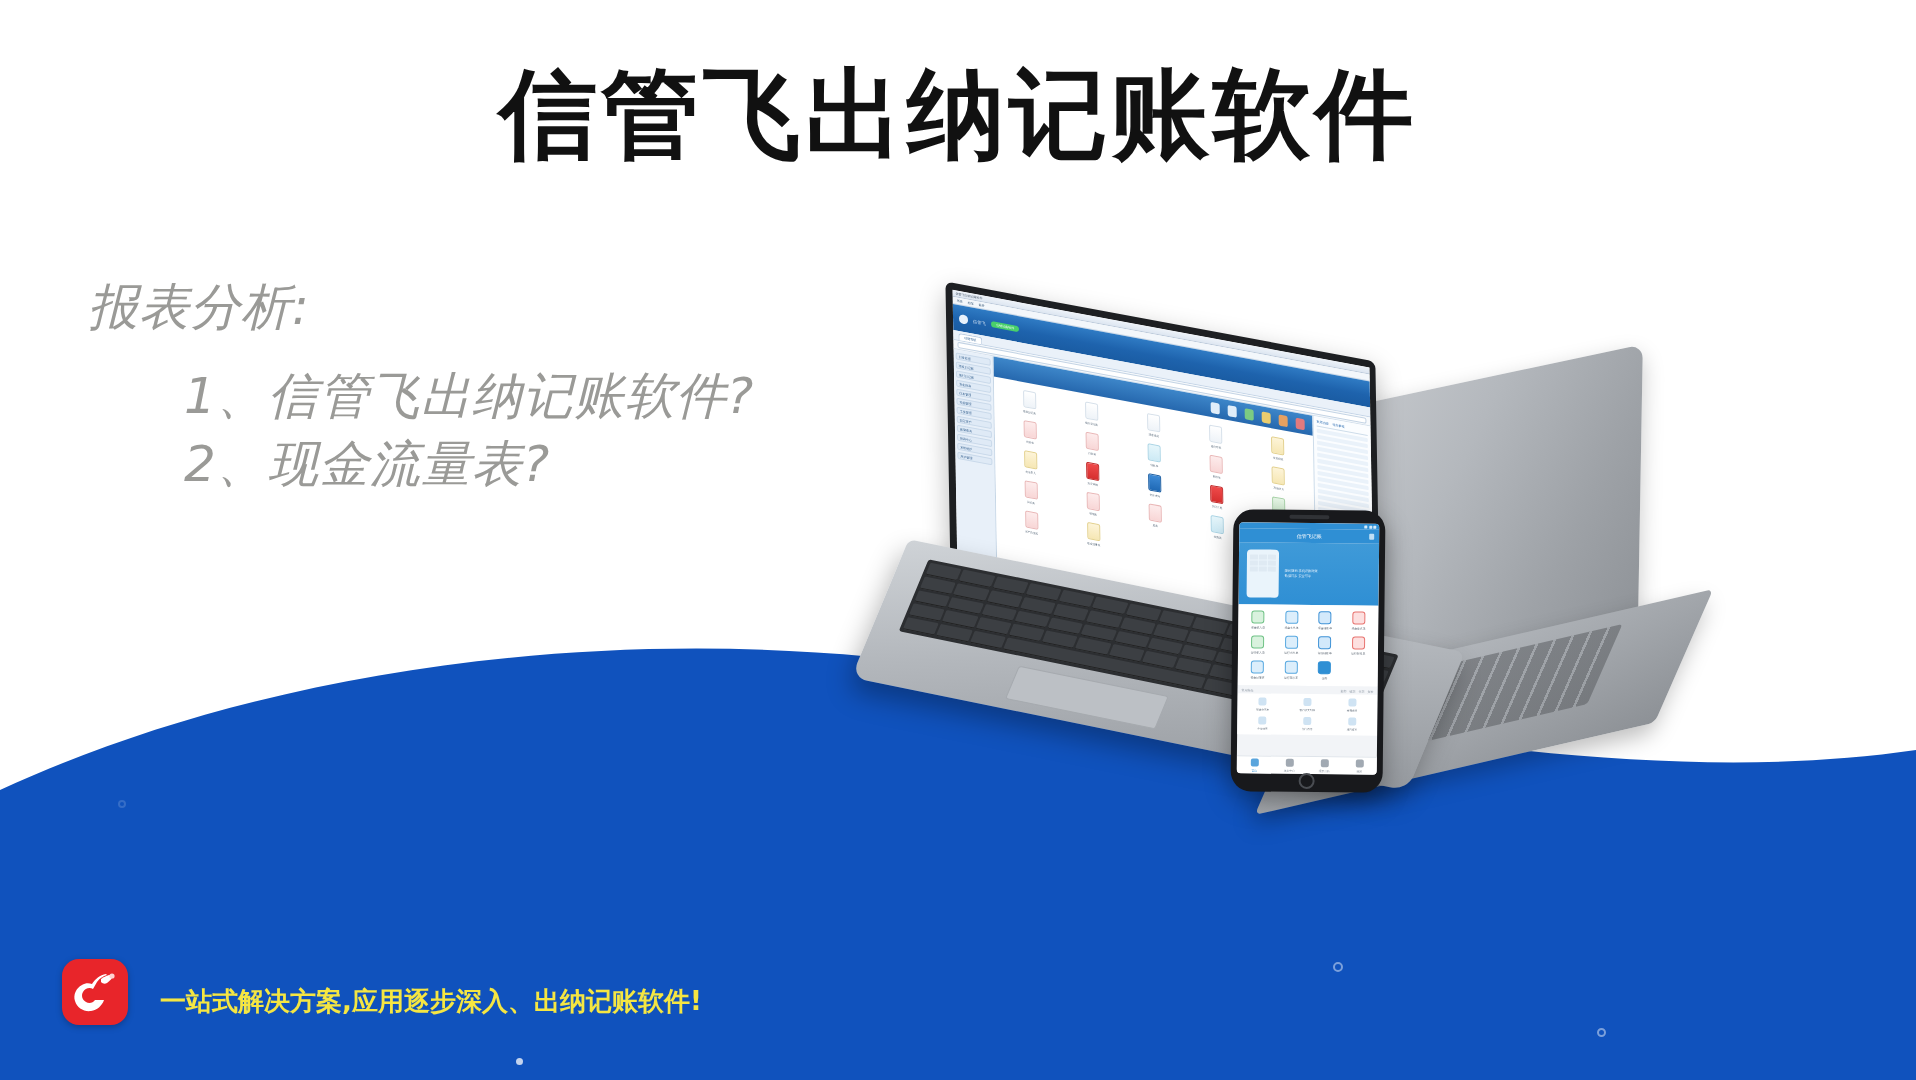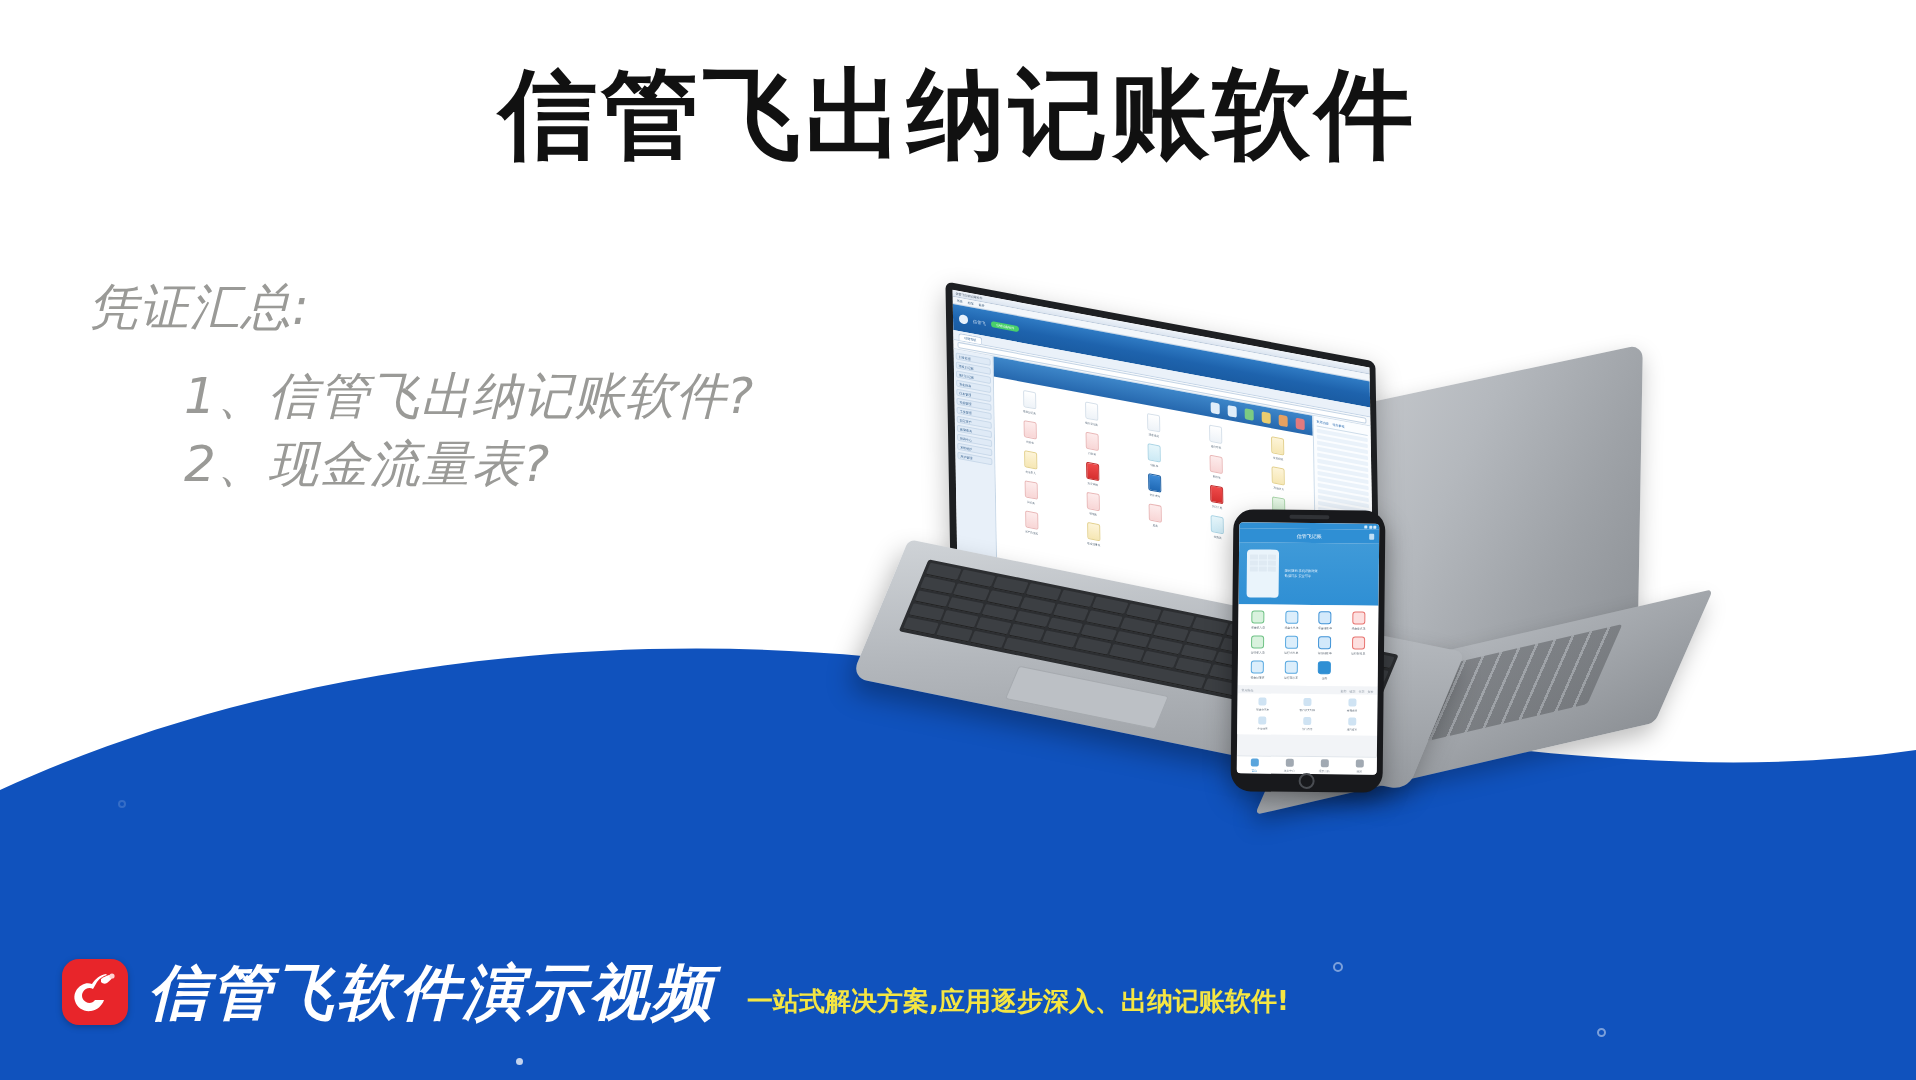--- a/index.html
+++ b/index.html
@@ -311,21 +311,21 @@
   </div>
 
   <div class="dot ring" style="left:1333px;top:962px;width:10px;height:10px;"></div>
   <div class="dot ring" style="left:1597px;top:1028px;width:9px;height:9px;"></div>
   <div class="dot solid" style="left:516px;top:1058px;width:7px;height:7px;"></div>
   <div class="dot ring" style="left:118px;top:800px;width:8px;height:8px;opacity:.35;"></div>
 
   <div class="title">信管飞出纳记账软件</div>
 
   <div class="content-block">
-    <div class="content-heading">凭证汇总:</div>
+    <div class="content-heading">报表分析:</div>
     <div class="content-list">
       <div class="content-item"><span class="item-num">1、</span><span>信管飞出纳记账软件?</span></div>
       <div class="content-item"><span class="item-num">2、</span><span>现金流量表?</span></div>
     </div>
   </div>
 
   <div class="devices">
 
     <div class="laptop-back"></div>
     <div class="laptop-back-base">
@@ -729,17 +729,16 @@
   </div>
 
   <div class="brand">
     <div class="brand-logo">
       <svg viewBox="0 0 66 66" aria-hidden="true">
         <path d="M44 15 c-6 1 -11 5 -14 10 c-3 -1 -7 -1 -10 1 c-6 3 -9 10 -7 16 c2 7 9 11 16 10 c6 -1 11 -5 13 -11 l-9 0 c-2 3 -6 4 -9 2 c-4 -2 -5 -7 -3 -10 c2 -4 7 -5 10 -3 l4 -7 c3 -4 6 -6 10 -7 z" fill="#ffffff"></path>
         <path d="M39 20 c4 -3 9 -5 13 -4 c-2 3 -4 6 -7 8 c-2 1 -4 1 -6 -1 z" fill="#ffffff"></path>
         <circle cx="50" cy="17" r="2.6" fill="#ffd1d1"></circle>
       </svg>
     </div>
-    <div class="brand-name">信管飞软件演示视频</div>
     <div class="brand-tagline">一站式解决方案,应用逐步深入、出纳记账软件!</div>
   </div>
 
 </div>
 
 </body></html>

